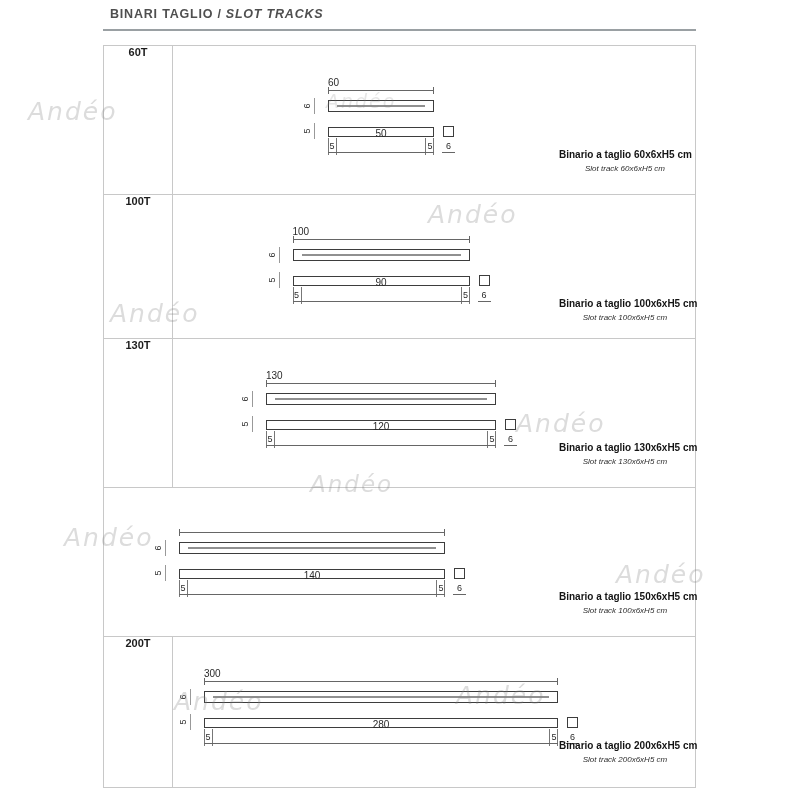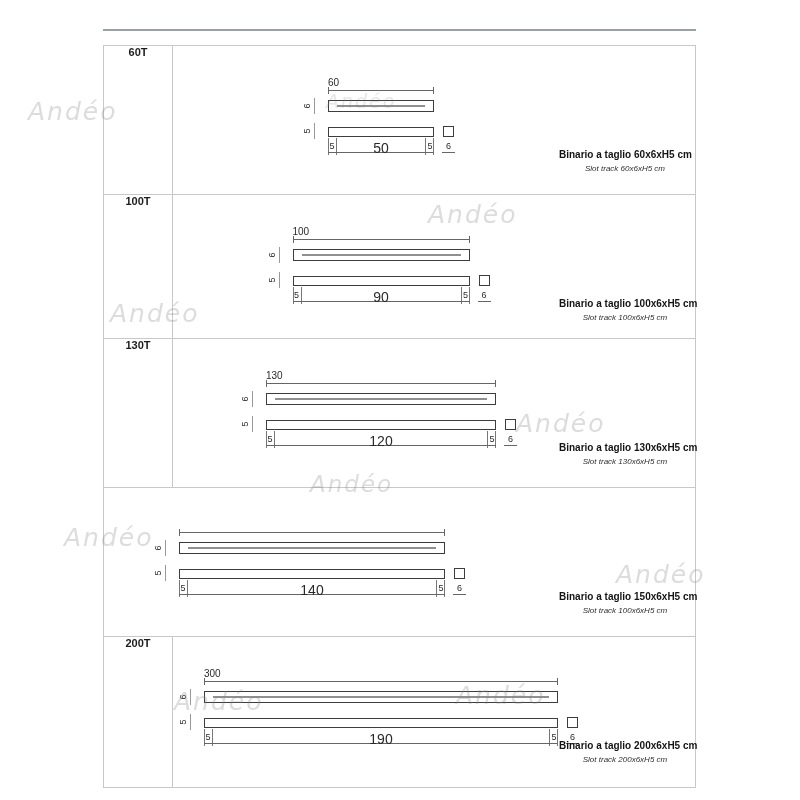--- a/index.html
+++ b/index.html
@@ -42,21 +42,21 @@
   .bar-side{position:absolute; top:49px; left:0; right:0; height:10px; border:1.2px solid var(--line); background:#fff;}
   .rot{position:absolute; width:16px; height:14px; font-size:9px; text-align:center;
        transform:rotate(-90deg); border-bottom:1px solid #999; line-height:13px; color:#2a2a2a;}
   .rot-depth{left:-28px; top:21px;}
   .rot-height{left:-28px; top:46px;}
   .ext{position:absolute; top:60px; height:17px; width:1px; background:#777;}
   .ext.e1{left:0;} .ext.e2{left:8px;} .ext.e3{right:8px;} .ext.e4{right:0;}
   .dim-bottom-line{position:absolute; top:74px; left:0; right:0; height:1px; background:var(--dim);}
   .lbl-end-left,.lbl-end-right{position:absolute; top:63px; width:12px; text-align:center; font-size:9px;}
   .lbl-end-left{left:-2px;} .lbl-end-right{right:-2px;}
-  .lbl-inner{position:absolute; top:62px; left:0; right:0; text-align:center; font-size:14px;}
+  .lbl-inner{position:absolute; top:50px; left:0; right:0; text-align:center; font-size:10px;}
   .section{position:absolute; top:48px; left:calc(100% + 9px); width:11px; height:11px; border:1.2px solid var(--line); background:#fff;}
   .section-dim-line{position:absolute; top:74px; left:calc(100% + 8px); width:13px; height:1px; background:var(--dim);}
   .lbl-section{position:absolute; top:63px; left:calc(100% + 8px); width:13px; text-align:center; font-size:9px;}
 
   
   .desc{position:absolute; right:4px; top:102px; width:132px; text-align:center; line-height:1.45;}
   .desc-it{font-weight:bold; font-size:10px; color:#141414; white-space:nowrap;}
   .desc-en{font-style:italic; font-size:8px; color:#2e2e2e; white-space:nowrap;}
 
   
@@ -71,20 +71,23 @@
   .wm7{left:64px;  top:523px;}
   .wm8{left:616px; top:560px;}
   .wm9{left:174px; top:687px;}
   .wm10{left:456px; top:681px;}
 </style>
 </head>
 <body>
 
 <div class="page">
 
+  <div class="title">
+    <span>BINARI TAGLIO /</span><span class="it">SLOT TRACKS</span>
+  </div>
   <div class="rule"></div>
 
   <div class="table" id="table">
   <div class="row">
     <div class="cell-code">
       <span>60T</span>
     </div>
     <div class="cell-drawing">
       <div class="drawing" style="width: 106px; left: 155px;">
         <span class="dim-top-label">60</span>
@@ -245,21 +248,21 @@
 
         <div class="bar-side"></div>
         <span class="rot rot-height">5</span>
 
         <div class="ext e1"></div>
         <div class="ext e2"></div>
         <div class="ext e3"></div>
         <div class="ext e4"></div>
         <div class="dim-bottom-line"></div>
         <span class="lbl-end-left">5</span>
-        <span class="lbl-inner">190</span>
+        <span class="lbl-inner">280</span>
         <span class="lbl-end-right">5</span>
 
         <div class="section"></div>
         <div class="section-dim-line"></div>
         <span class="lbl-section">6</span>
       </div>
 
       <div class="desc">
         <div class="desc-it">Binario a taglio 200x6xH5 cm</div>
         <div class="desc-en">Slot track 200x6xH5 cm</div>

